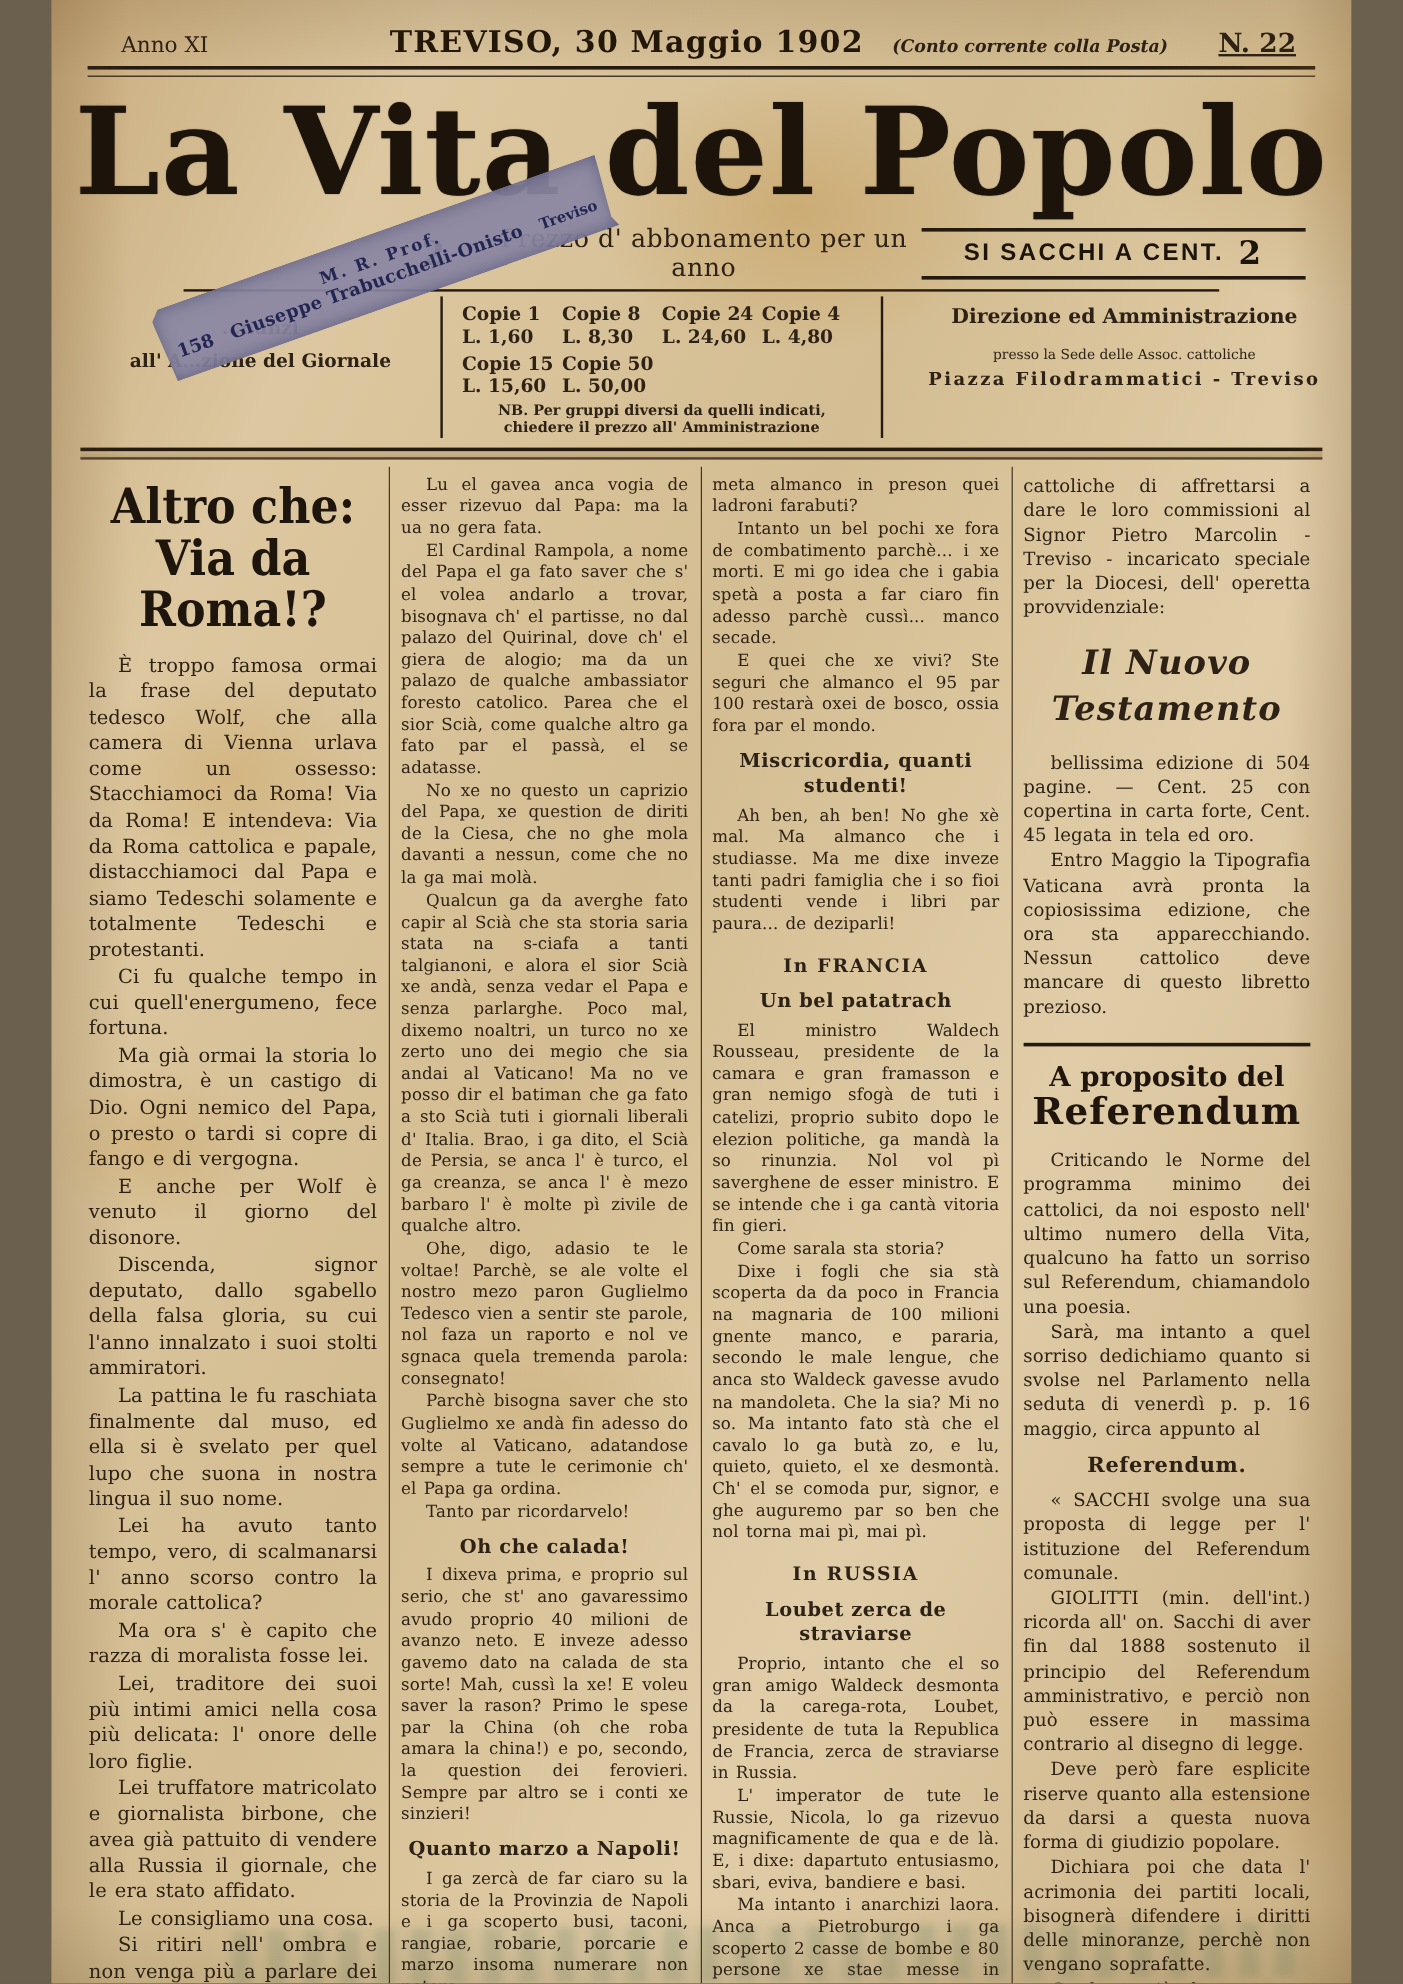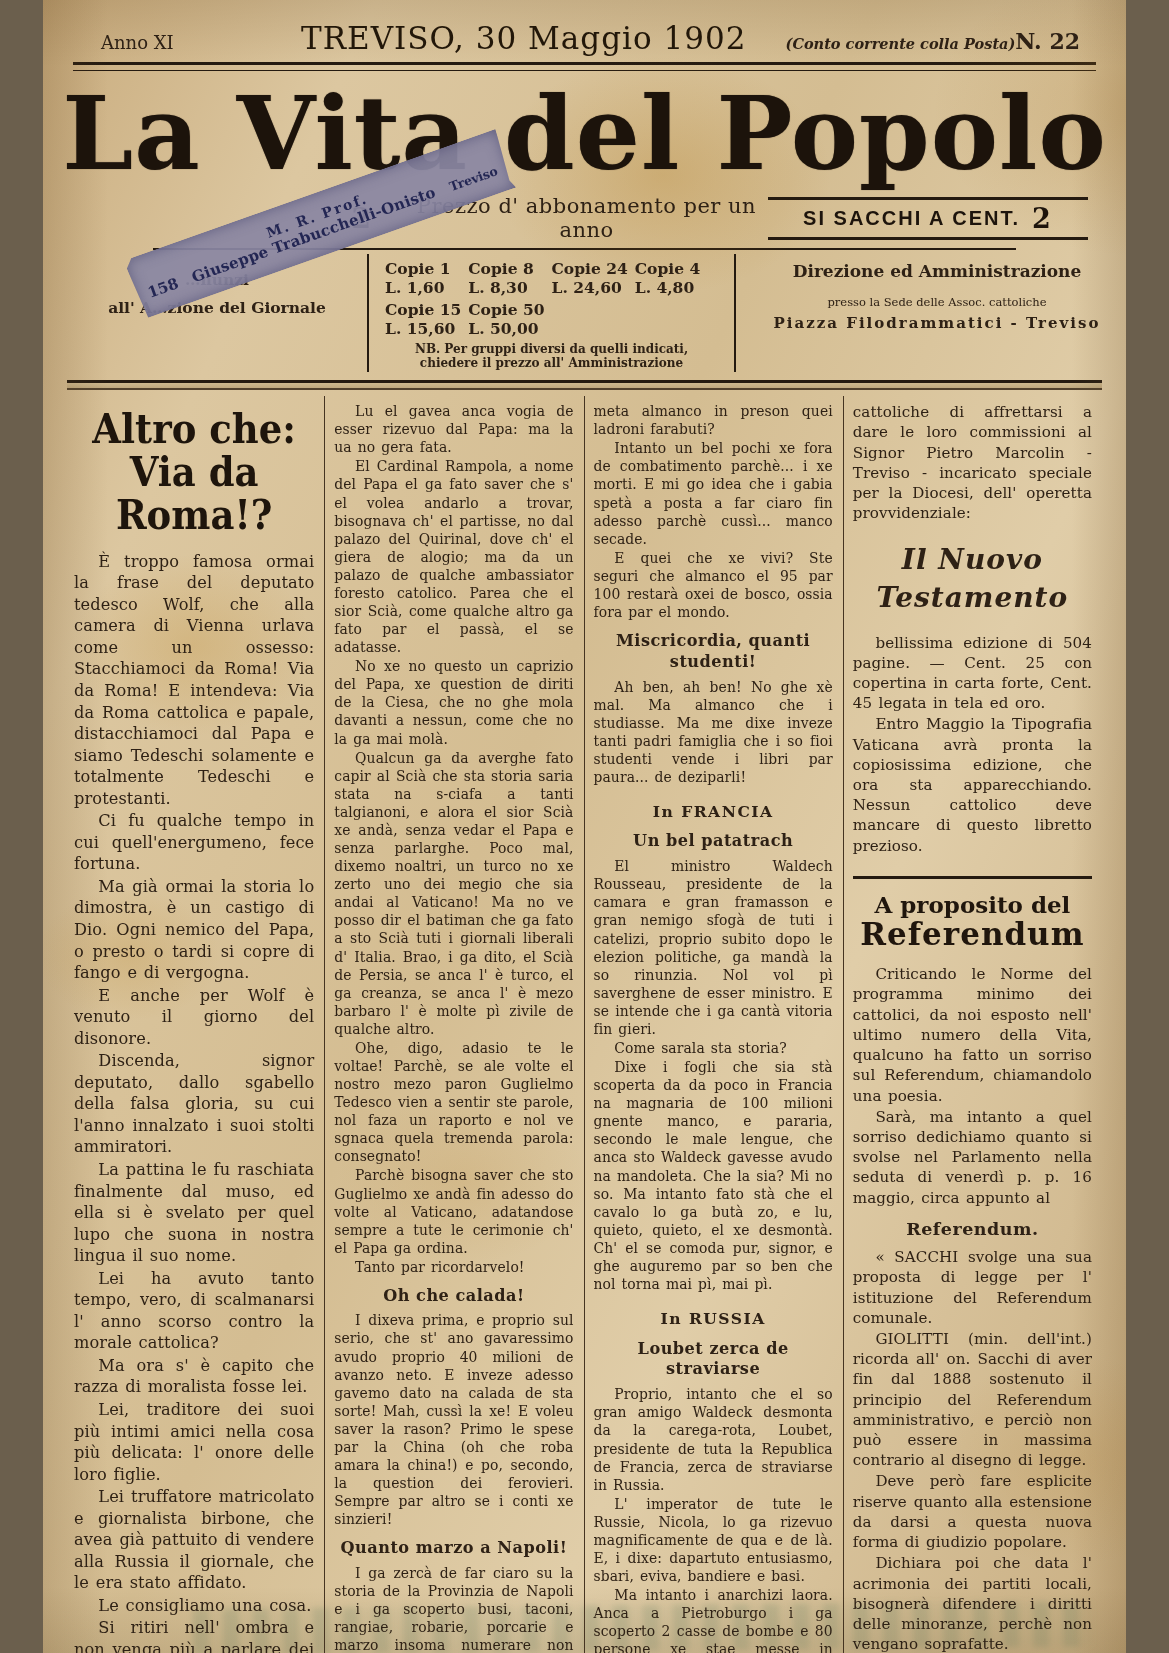--- a/index.html
+++ b/index.html
@@ -13,23 +13,23 @@
     radial-gradient(300px 210px at 1100px 110px,rgba(158,108,33,.25),transparent 70%),
     radial-gradient(210px 150px at 1030px 1460px,rgba(168,118,38,.18),transparent 70%),
     radial-gradient(180px 120px at 420px 1180px,rgba(178,128,48,.15),transparent 70%),
     linear-gradient(90deg,rgba(110,78,36,.22),transparent 6%,transparent 95%,rgba(110,78,36,.22)),
     linear-gradient(rgba(110,78,36,.18),transparent 4%,transparent 96%,rgba(120,100,60,.20));}
   .bleed{position:absolute;left:150px;bottom:2px;width:900px;height:46px;z-index:0;
     background:repeating-linear-gradient(90deg,rgba(66,112,82,.18) 0 16px,rgba(66,112,82,.03) 16px 30px);
     filter:blur(3px);transform:rotate(-.5deg);}
   .topline{position:relative;z-index:2;display:flex;align-items:baseline;padding:20px 46px 4px 58px;}
   .anno{flex:0 0 200px;font-size:18px;}
-  .dateline{flex:1;text-align:left;font-weight:400;font-size:31px;letter-spacing:1px;color:#221709;}
-  .postal{font-style:italic;font-weight:700;font-size:14.5px;}
-  .issue{font-weight:700;font-size:22px;}
+  .dateline{flex:1;text-align:center;font-weight:700;font-size:25px;letter-spacing:1px;color:#221709;}
+  .postal{font-style:italic;font-weight:700;font-size:14.5px;margin-right:42px;}
+  .issue{font-weight:700;font-size:22px;text-decoration:underline;}
   .rule-double{height:5px;border-top:3px solid #241a10;border-bottom:1px solid #241a10;margin:2px 30px 0;}
   .masthead{position:relative;z-index:2;text-align:center;font-size:101px;font-weight:700;margin:4px 0 0;
     line-height:1.16;color:#1c130b;letter-spacing:1px;text-shadow:0 0 1px rgba(28,19,11,.6);}
   .pricebar{position:relative;z-index:2;display:flex;align-items:center;margin:2px 38px 0;}
   .pb-left{flex:0 0 290px;text-align:right;font-weight:700;font-size:28px;padding-right:34px;}
   .pb-center{flex:1;text-align:center;font-size:21px;letter-spacing:.5px;}
   .pb-right{flex:0 0 320px;display:flex;align-items:center;justify-content:center;gap:12px;
     border-top:3px solid #241a10;border-bottom:3px solid #241a10;padding:3px 0;
     font-family:"Liberation Sans",sans-serif;font-weight:700;font-size:20px;letter-spacing:2px;color:#1d140c;}
   .pb-right .val{font-size:27px;font-family:"DejaVu Serif",serif;}

